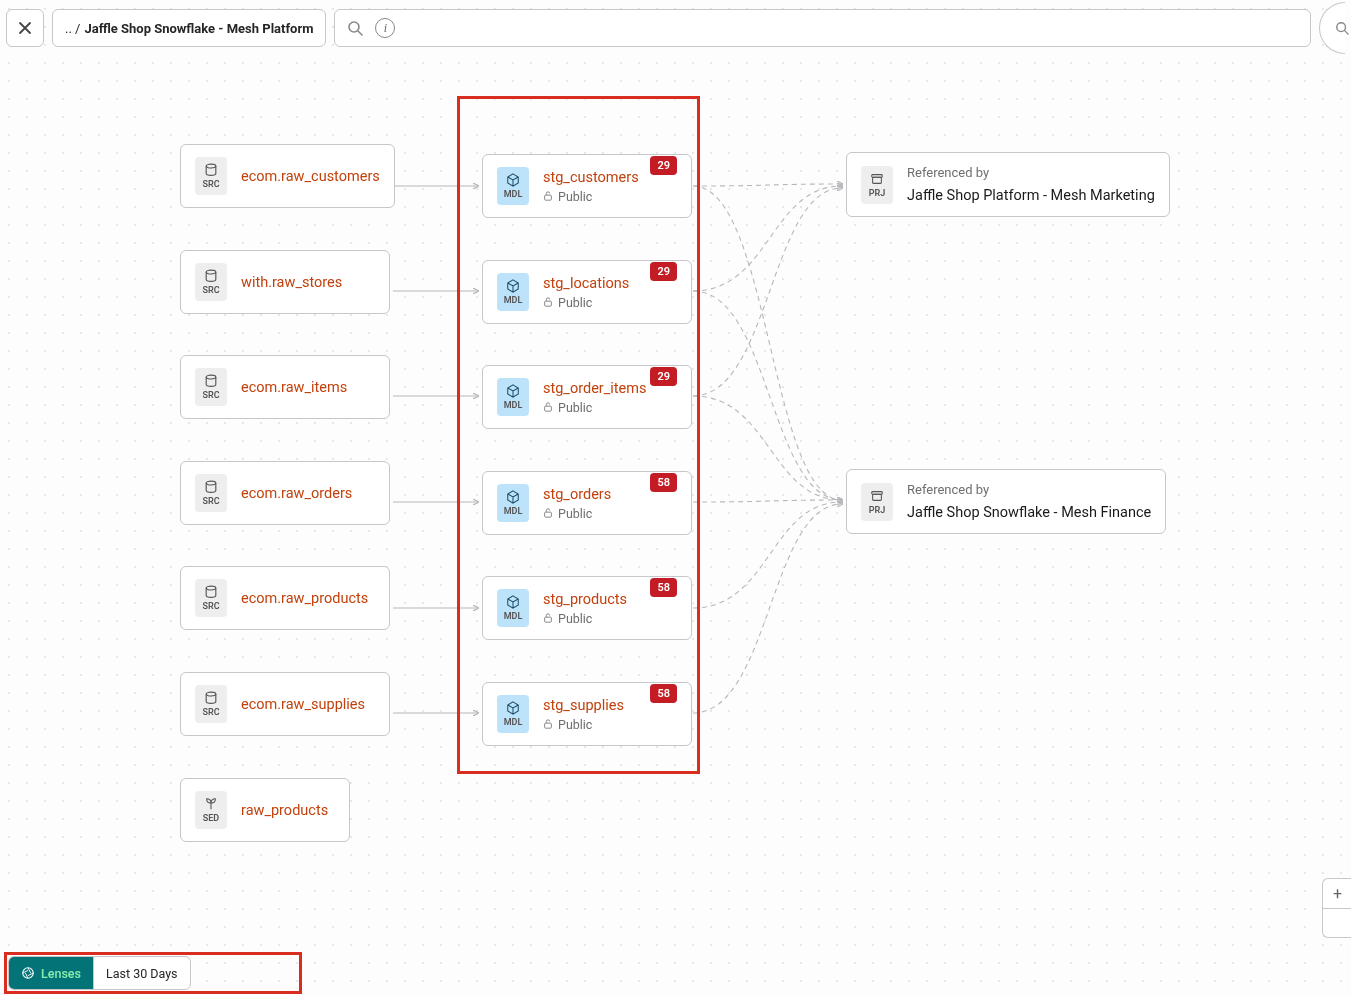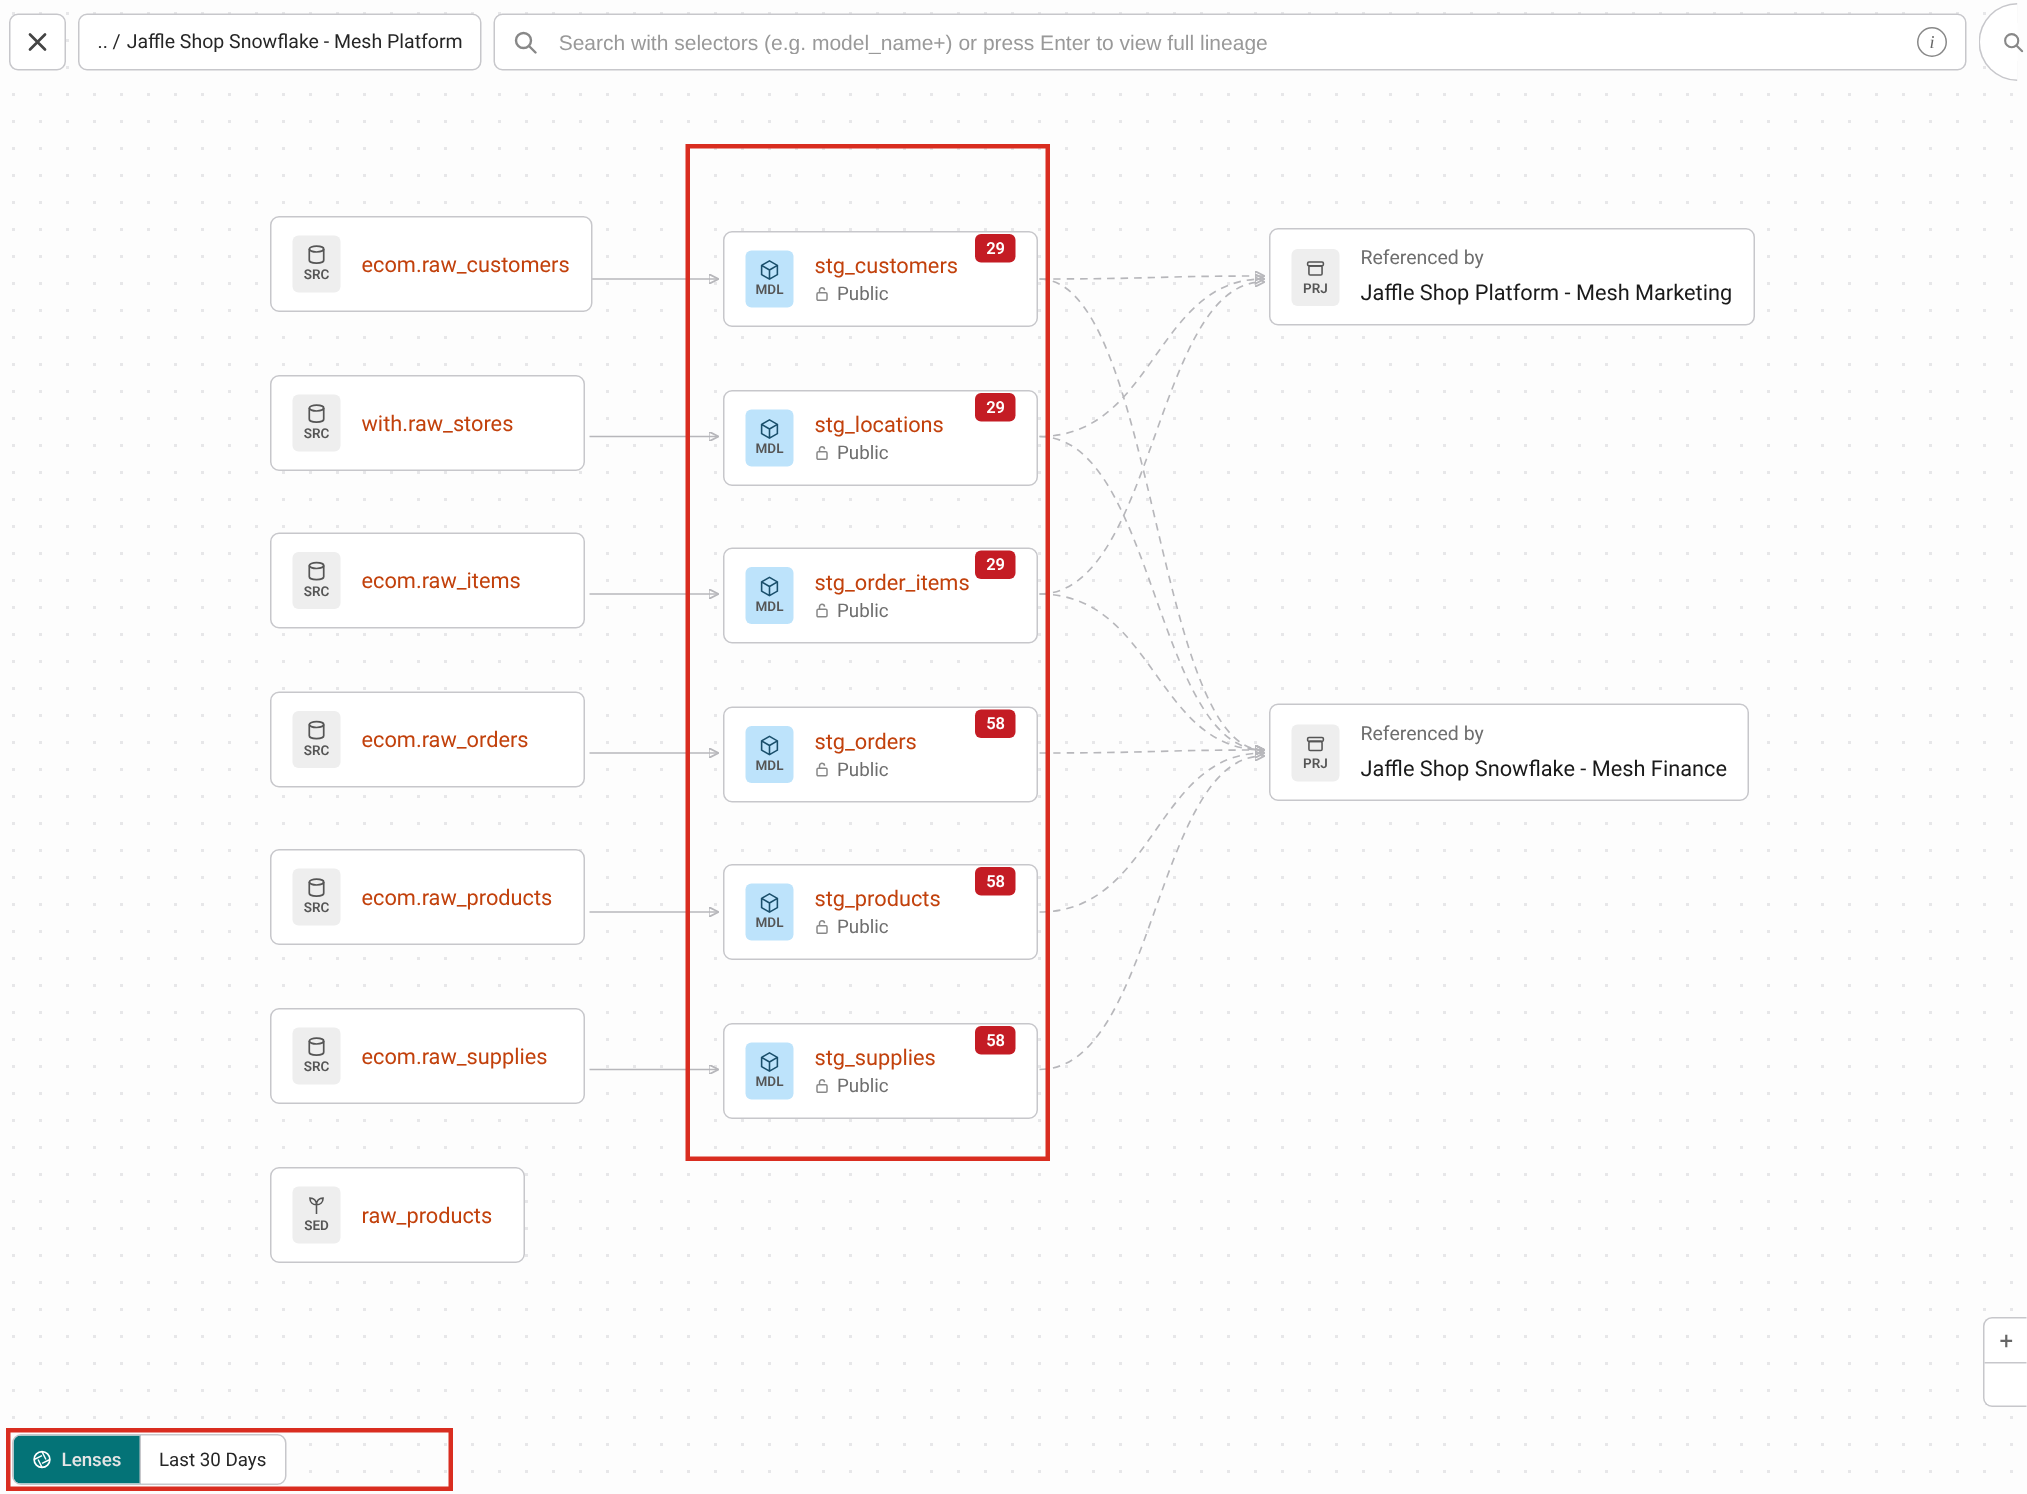--- a/index.html
+++ b/index.html
@@ -101,21 +101,21 @@
     display: flex; align-items: stretch;
     border: 1px solid var(--border); border-radius: 6px; background: var(--bg);
     height: 34px; overflow: hidden;
   }
   .bottombar > div {
     display: flex; align-items: center; padding: 0 12px; font-size: 12.5px;
     border-right: 1px solid var(--border); gap: 6px;
   }
   .bottombar > div:last-child { border-right: 0; }
   .lenses-btn {
-    background: var(--teal); color: #e5e5e5; font-weight: 500;
+    background: var(--teal); color: #86efac; font-weight: 500;
   }
   .legend .sw { width: 9px; height: 9px; display: inline-block; margin: 0 3px 0 8px; }
   .legend .sw.low { background: #fbcfc7; }
   .legend .sw.med { background: #ea6a5c; }
   .legend .sw.high { background: #c41c24; }
   .lens-hl {
     position: absolute; border: 3px solid var(--red-hl);
     pointer-events: none;
   }
 </style>
@@ -123,28 +123,27 @@
 <body>
 
 <div class="topbar">
   <button class="icon-btn" aria-label="close">
     <svg width="14" height="14" viewBox="0 0 14 14">
         <path d="M2 2 L12 12 M12 2 L2 12" stroke="#444" stroke-width="1.8" stroke-linecap="round"></path>
       </svg>
   </button>
   <div class="breadcrumb">
     <span>.. /</span>
-    <span style="font-weight:400">Jaffle Shop Snowflake - Mesh Platform</span>
+    <span style="font-weight:700">Jaffle Shop Snowflake - Mesh Platform</span>
   </div>
   <div class="search-wrap">
     <svg width="16" height="16" viewBox="0 0 16 16">
         <circle cx="7" cy="7" r="5" stroke="#888" stroke-width="1.6" fill="none"></circle>
         <path d="M11 11 L15 15" stroke="#888" stroke-width="1.6" stroke-linecap="round"></path>
       </svg>
-    <input placeholder="Search with selectors (e.g. model_name+) or press Enter to view full lineage" style="">
     <span class="info-circ">i</span>
   </div>
   <div class="right-circ">
      <svg width="14" height="14" viewBox="0 0 16 16" style="margin-right:-4px">
         <circle cx="7" cy="7" r="5" stroke="#888" stroke-width="1.6" fill="none"></circle>
         <path d="M11 11 L15 15" stroke="#888" stroke-width="1.6" stroke-linecap="round"></path>
       </svg>
   </div>
 </div>
 

